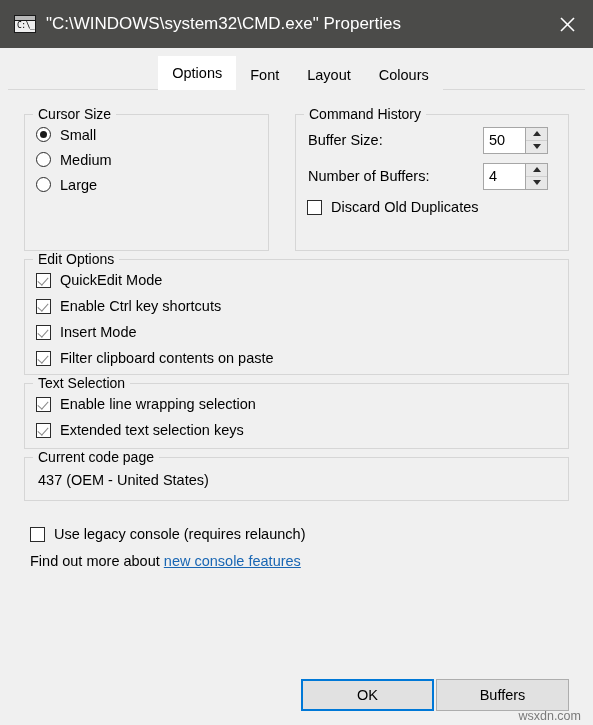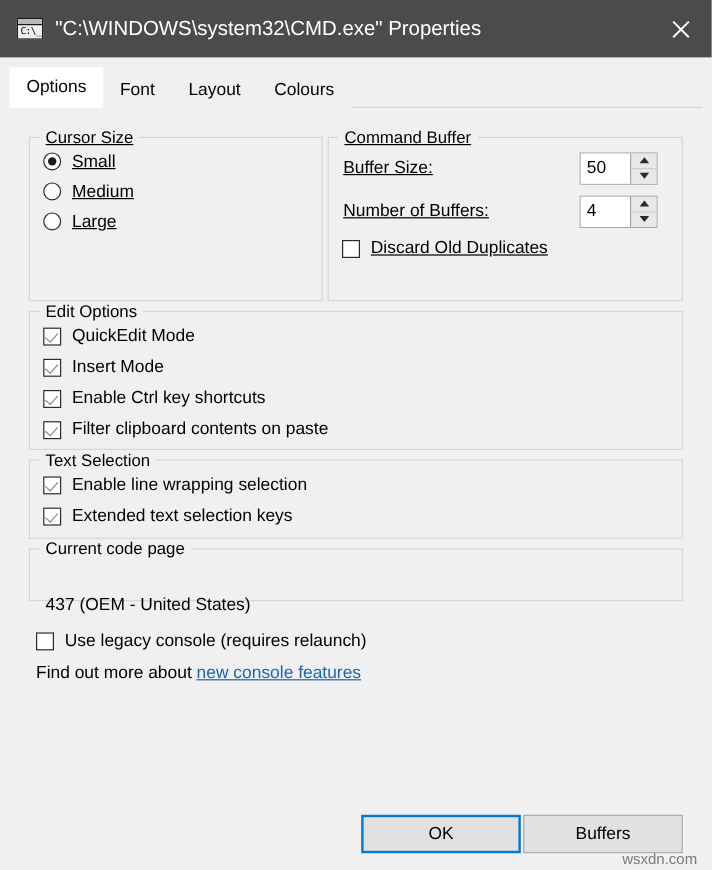--- a/index.html
+++ b/index.html
@@ -73,20 +73,21 @@
 
   
   .tabstrip {
     height: 42px;
     background: #f0f0f0;
     position: relative;
     display: flex;
     align-items: flex-end;
     padding-left: 8px;
     box-sizing: border-box;
+    justify-content: center;
   }
   .tabstrip::after {
     content: "";
     position: absolute;
     left: 8px; right: 8px; bottom: 0;
     height: 1px;
     background: #d8d8d8;
   }
   .tab {
     height: 30px;
@@ -123,21 +124,21 @@
     position: relative;
     background: transparent;
   }
   fieldset.group > legend {
     padding: 0 5px;
     margin-left: 8px;
     font-size: 14px;
     color: #000;
   }
 
-  .row-top { display: flex; gap: 4px; margin-top: 16px; text-decoration: underline; }
+  .row-top { display: flex; gap: 26px; margin-top: 16px; }
   .grp-cursor { width: 245px; height: 145px; box-sizing: border-box; }
   .grp-history { flex: 1; height: 145px; box-sizing: border-box; }
 
   
   .radio-row {
     display: flex;
     align-items: center;
     height: 25px;
     padding-left: 11px;
     cursor: default;
@@ -245,21 +246,20 @@
     border-top: 5px solid #2b2b2b;
   }
 
   .grp-edit { margin-top: 15px; height: 124px; box-sizing: border-box; }
   .grp-textsel { margin-top: 14px; height: 74px; box-sizing: border-box; }
   .grp-codepage { margin-top: 12px; height: 52px; box-sizing: border-box; }
   .codepage-value {
     padding-left: 13px;
     font-size: 14.5px;
     line-height: 30px;
-    margin-top: 24px;
   }
 
   .legacy-row {
     display: flex;
     align-items: center;
     margin-top: 22px;
     padding-left: 6px;
     height: 22px;
   }
   .findout {
@@ -344,21 +344,21 @@
         <span class="radio"></span>
         <span class="radio-label">Medium</span>
       </div>
       <div class="radio-row">
         <span class="radio"></span>
         <span class="radio-label">Large</span>
       </div>
     </fieldset>
 
     <fieldset class="group grp-history">
-      <legend>Command Buffer</legend>
+      <legend>Command History</legend>
 
       <div class="field-row">
         <span class="field-label">Buffer Size:</span>
         <div class="spinner">
           <div class="spin-value">50</div>
           <div class="spin-btns">
             <div class="spin-btn up">
                 <span class="arrow-up"></span>
               </div>
             <div class="spin-btn down">
@@ -391,25 +391,25 @@
   </div>
 
   <fieldset class="group grp-edit">
     <legend>Edit Options</legend>
     <div class="cb-row">
       <span class="cb checked"></span>
       <span class="cb-label">QuickEdit Mode</span>
     </div>
     <div class="cb-row">
       <span class="cb checked"></span>
+      <span class="cb-label">Enable Ctrl key shortcuts</span>
+    </div>
+    <div class="cb-row">
+      <span class="cb checked"></span>
       <span class="cb-label">Insert Mode</span>
-    </div>
-    <div class="cb-row">
-      <span class="cb checked"></span>
-      <span class="cb-label">Enable Ctrl key shortcuts</span>
     </div>
     <div class="cb-row">
       <span class="cb checked"></span>
       <span class="cb-label">Filter clipboard contents on paste</span>
     </div>
   </fieldset>
 
   <fieldset class="group grp-textsel">
     <legend>Text Selection</legend>
     <div class="cb-row">

